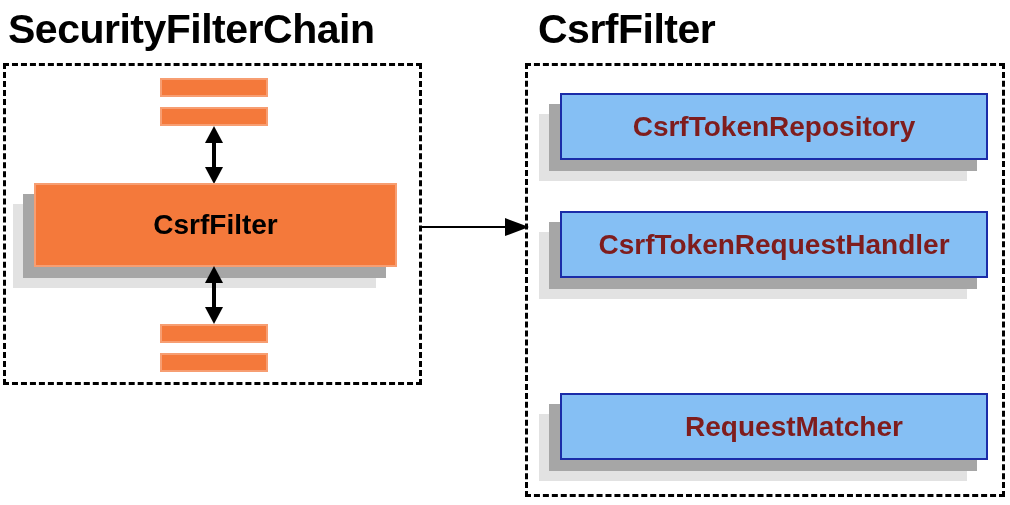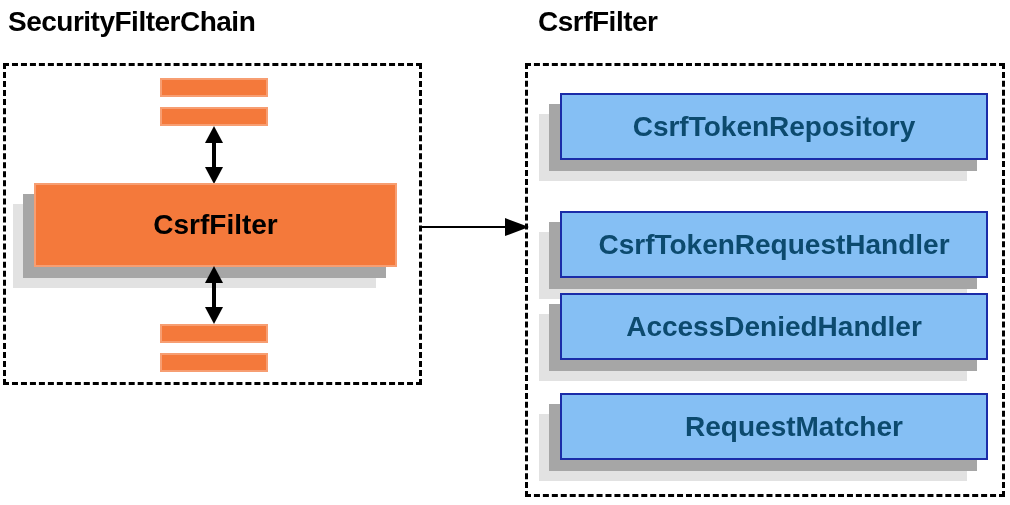--- a/index.html
+++ b/index.html
@@ -11,21 +11,21 @@
   .canvas {
     position: relative;
     width: 1010px;
     height: 505px;
     background: #ffffff;
     overflow: hidden;
   }
   .group-title {
     position: absolute;
     margin: 0;
-    font-size: 28px;
+    font-size: 41px;
     font-weight: bold;
     color: #000000;
     letter-spacing: -0.5px;
     white-space: nowrap;
   }
   .title-left  { left: 8px;  top: 6px; }
   .title-right { left: 538px; top: 6px; }
 
   .dashed-panel {
     position: absolute;
@@ -75,21 +75,21 @@
     height: 67px;
     background: #85bff4;
     border: 2px solid #1b2ca8;
     box-sizing: border-box;
     box-shadow: -11px 11px 0 0 #a6a6a6, -21px 21px 0 0 #e2e2e2;
     display: flex;
     align-items: center;
     justify-content: center;
     font-size: 28px;
     font-weight: bold;
-    color: #0c4a6e;
+    color: #7f1d1d;
     white-space: nowrap;
   }
   .comp-1 { top: 93px; }
   .comp-2 { top: 211px; }
   .comp-3 { top: 293px; }
   .comp-4 { top: 393px; padding-left: 40px; }
 
   .v-arrow {
     position: absolute;
     left: 203px;
@@ -142,17 +142,16 @@
 
   <svg class="h-arrow" viewBox="0 0 108 28">
     <line x1="0" y1="14" x2="86" y2="14" stroke="#000000" stroke-width="2"></line>
     <polygon points="108,14 84,5 84,23" fill="#000000"></polygon>
   </svg>
 
   <div class="component-box comp-1">CsrfTokenRepository</div>
 
   <div class="component-box comp-2">CsrfTokenRequestHandler</div>
 
-  <div class="component-box comp-3">AccessDeniedHandler</div>
 
   <div class="component-box comp-4">RequestMatcher</div>
 
 </div>
 
 </body></html>

